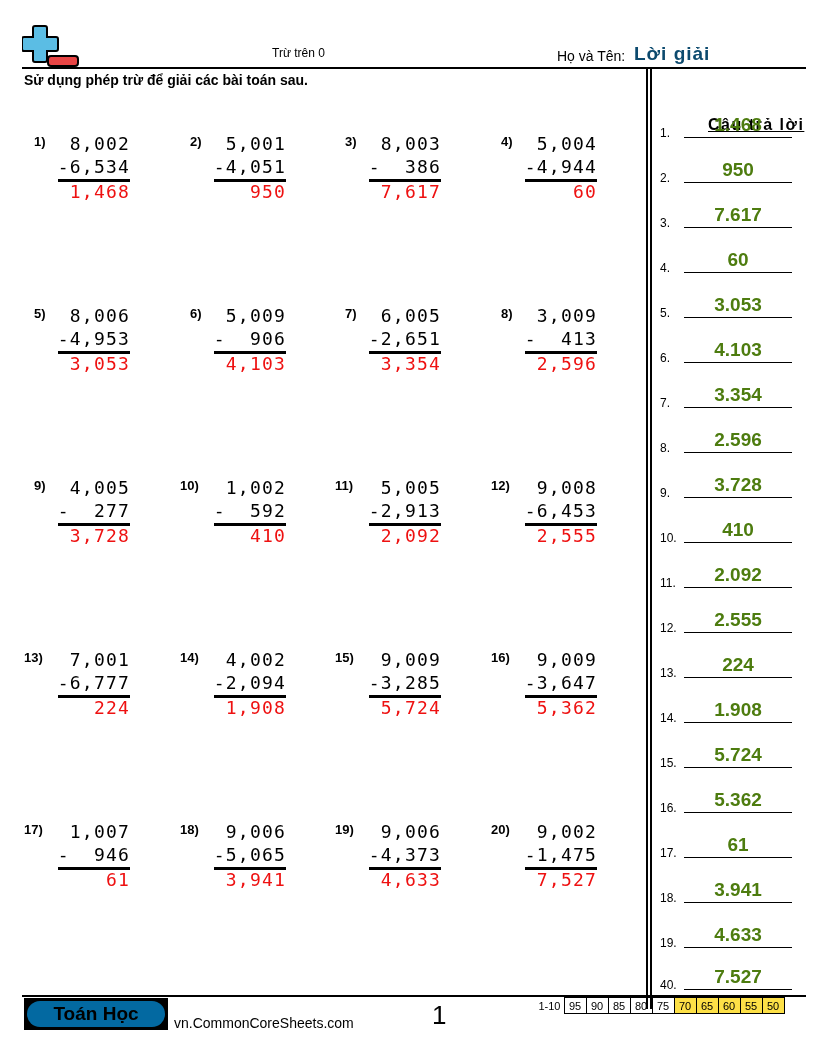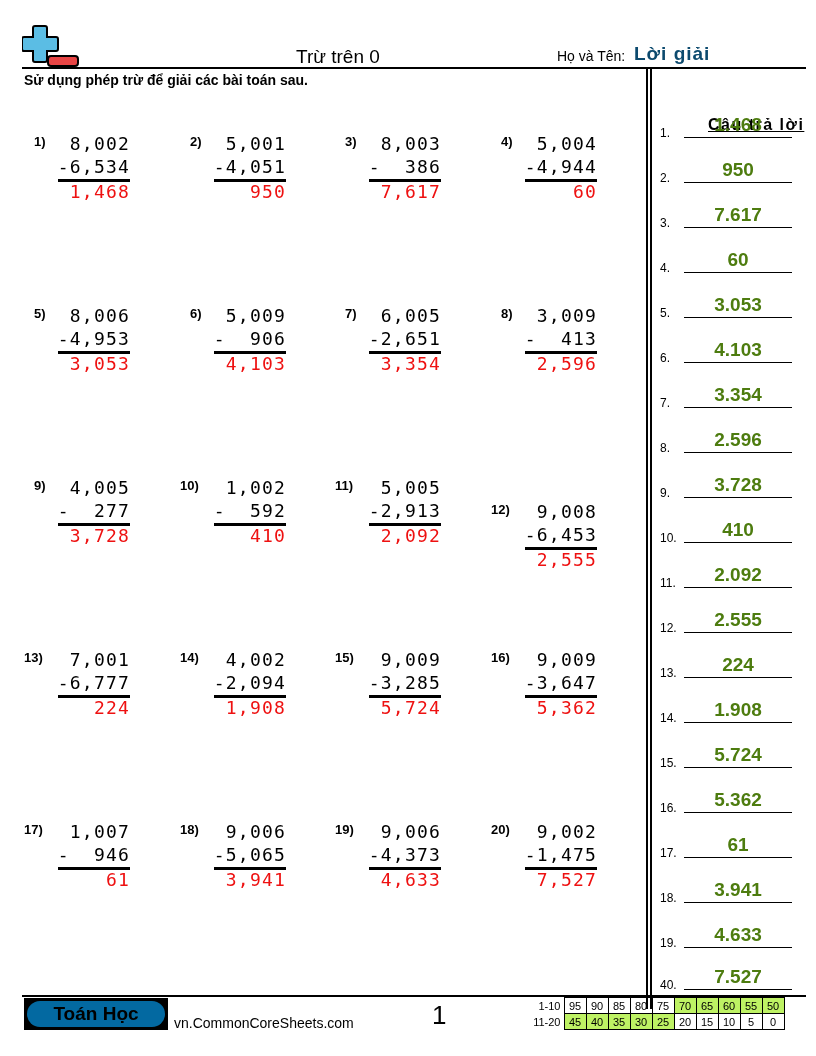--- a/index.html
+++ b/index.html
@@ -1,20 +1,20 @@
 <!DOCTYPE html>
 <html><head>
   <meta charset="utf-8">
   <style>
     * { margin: 0; padding: 0; box-sizing: border-box; }
     html, body { width: 816px; height: 1056px; background: #fff; overflow: hidden; }
     body { position: relative; font-family: "Liberation Sans", sans-serif; color: #000; }
 
     .logo { position: absolute; left: 22px; top: 24px; width: 58px; height: 44px; }
-    .title { position: absolute; left: 296px; top: 46px; font-size: 19px; }
+    .title { position: absolute; left: 272px; top: 46px; font-size: 12px; }
     .name-label { position: absolute; left: 557px; top: 48px; font-size: 14px; }
     .name-value { position: absolute; left: 634px; top: 43px; font-size: 19px; font-weight: bold; color: #0c4a6e; letter-spacing: 1px; }
     .top-rule { position: absolute; left: 22px; top: 67px; width: 784px; height: 2px; background: #000; }
     .instructions { position: absolute; left: 24px; top: 72px; font-size: 14px; font-weight: bold; }
 
     .vdivider { position: absolute; left: 646px; top: 69px; width: 6px; height: 940px; border-left: 2px solid #000; border-right: 2px solid #000; }
 
     .ans-header { position: absolute; left: 708px; top: 72px; font-size: 16px; font-weight: bold; text-decoration: underline; letter-spacing: 1.5px; margin-top: 44px; }
 
     .problem { position: absolute; width: 140px; height: 90px; }
@@ -32,21 +32,21 @@
 
     .bottom-rule { position: absolute; left: 22px; top: 995px; width: 784px; height: 2px; background: #000; }
     .footer-badge { position: absolute; left: 24px; top: 998px; width: 144px; height: 32px; background: #000; padding: 3px; }
     .footer-badge .pill { width: 100%; height: 100%; background: #0369a1; border-radius: 14px; text-align: center; font-size: 19px; font-weight: bold; line-height: 26px; }
     .site { position: absolute; left: 174px; top: 1015px; font-size: 14px; }
     .page-num { position: absolute; left: 432px; top: 1000px; font-size: 26px; }
 
     .score-table { position: absolute; left: 528px; top: 997px; border-collapse: collapse; font-size: 11px; }
     .score-table td { border: 1px solid #000; height: 16px; width: 22px; text-align: center; padding: 0 1px; }
     .score-table td.rl { border: none; width: 36px; text-align: right; padding-right: 3px; }
-    .score-table td.hl { background: #bef264; }
+    .score-table td.hl { background: #fde047; }
   </style>
 </head>
 <body>
 
 <div class="logo">
   <svg width="58" height="44" viewBox="0 0 58 44">
     <path d="M13 2 h10 a2 2 0 0 1 2 2 v9 h9 a2 2 0 0 1 2 2 v10 a2 2 0 0 1 -2 2 h-9 v9 a2 2 0 0 1 -2 2 h-10 a2 2 0 0 1 -2 -2 v-9 h-9 a2 2 0 0 1 -2 -2 v-10 a2 2 0 0 1 2 -2 h9 v-9 a2 2 0 0 1 2 -2 z" fill="#5bbde4" stroke="#000" stroke-width="2"></path>
     <rect x="26" y="32" width="30" height="10" rx="3" fill="#e84545" stroke="#000" stroke-width="2"></rect>
   </svg>
 </div>
@@ -134,21 +134,21 @@
     <div class="bar"></div>
     <span class="pline res-n">410</span>
   </div>
   <div class="problem" style="left:335px;top:472px;width:106px;">
     <span class="pnum">11)</span>
     <span class="pline top-n">5,005</span>
     <span class="pline sub-n">-2,913</span>
     <div class="bar"></div>
     <span class="pline res-n">2,092</span>
   </div>
-  <div class="problem" style="left:491px;top:472px;width:106px;margin-top:24px;">
+  <div class="problem" style="left:491px;top:472px;width:106px;">
     <span class="pnum">12)</span>
     <span class="pline top-n">9,008</span>
     <span class="pline sub-n">-6,453</span>
     <div class="bar"></div>
     <span class="pline res-n">2,555</span>
   </div>
 
   <div class="problem" style="left:24px;top:644px;width:106px;">
     <span class="pnum">13)</span>
     <span class="pline top-n">7,001</span>
@@ -326,27 +326,14 @@
     <td>90</td>
     <td>85</td>
     <td>80</td>
     <td>75</td>
     <td class="hl">70</td>
     <td class="hl">65</td>
     <td class="hl">60</td>
     <td class="hl">55</td>
     <td class="hl">50</td>
   </tr>
-  <tr>
-    <td class="rl">11-20</td>
-    <td class="hl">45</td>
-    <td class="hl">40</td>
-    <td class="hl">35</td>
-    <td class="hl">30</td>
-    <td class="hl">25</td>
-    <td>20</td>
-    <td>15</td>
-    <td>10</td>
-    <td>5</td>
-    <td>0</td>
-  </tr>
 </tbody>
   </table>
 
 </body></html>

